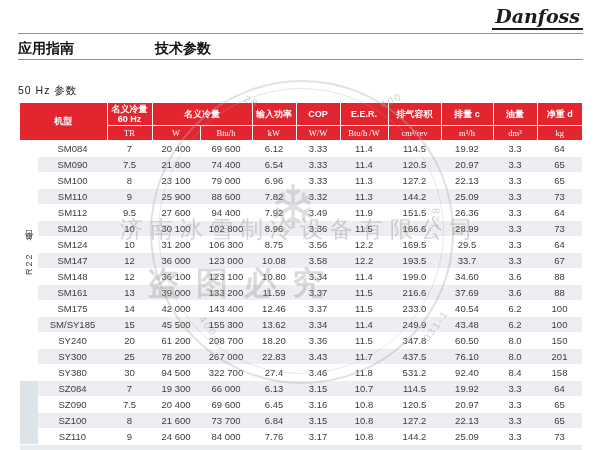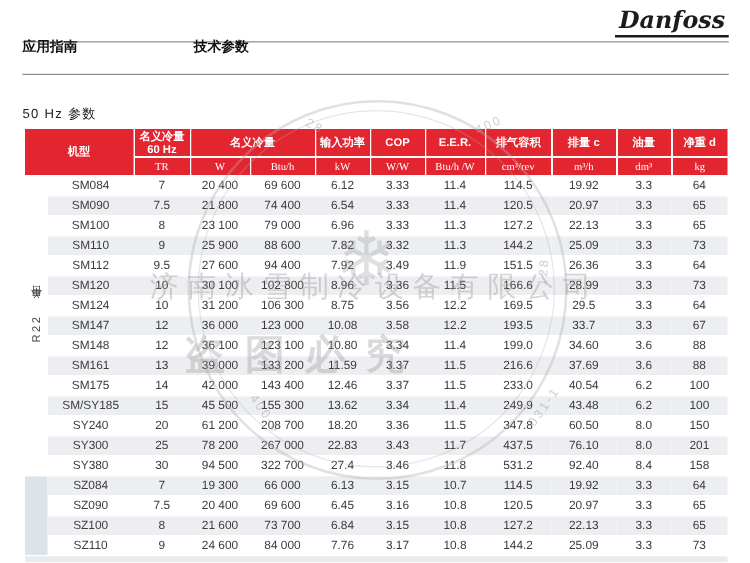--- a/index.html
+++ b/index.html
@@ -10,21 +10,21 @@
   
   .logo{
     position:absolute;top:6px;right:17px;
     font-family:"DejaVu Serif",serif;font-style:italic;font-weight:bold;
     font-size:19px;color:#1c1c1c;border-bottom:2px solid #1c1c1c;
     padding:0 3px 1px 3px;line-height:1.1;
   }
   .rule{position:absolute;left:18px;right:17px;height:1px;background:#8f8f8f;}
   .rule1{top:33px;}
   .rule2{top:59px;}
-  .crumb{position:absolute;top:30px;font-size:11px;font-weight:bold;color:#111;}
+  .crumb{position:absolute;top:40px;font-size:14px;font-weight:bold;color:#111;}
   .crumb-left{left:18px;}
   .crumb-right{left:155px;}
   .sec-title{position:absolute;top:84px;left:18px;font-size:10.5px;color:#222;letter-spacing:1px;}
 
   
   .tablewrap{position:absolute;left:20px;top:103px;width:562px;}
   table{border-collapse:collapse;table-layout:fixed;width:562px;}
   thead th{
     background:#e32530;color:#fff;text-align:center;vertical-align:middle;
     border-right:1px solid #fff;border-bottom:1px solid #fff;

